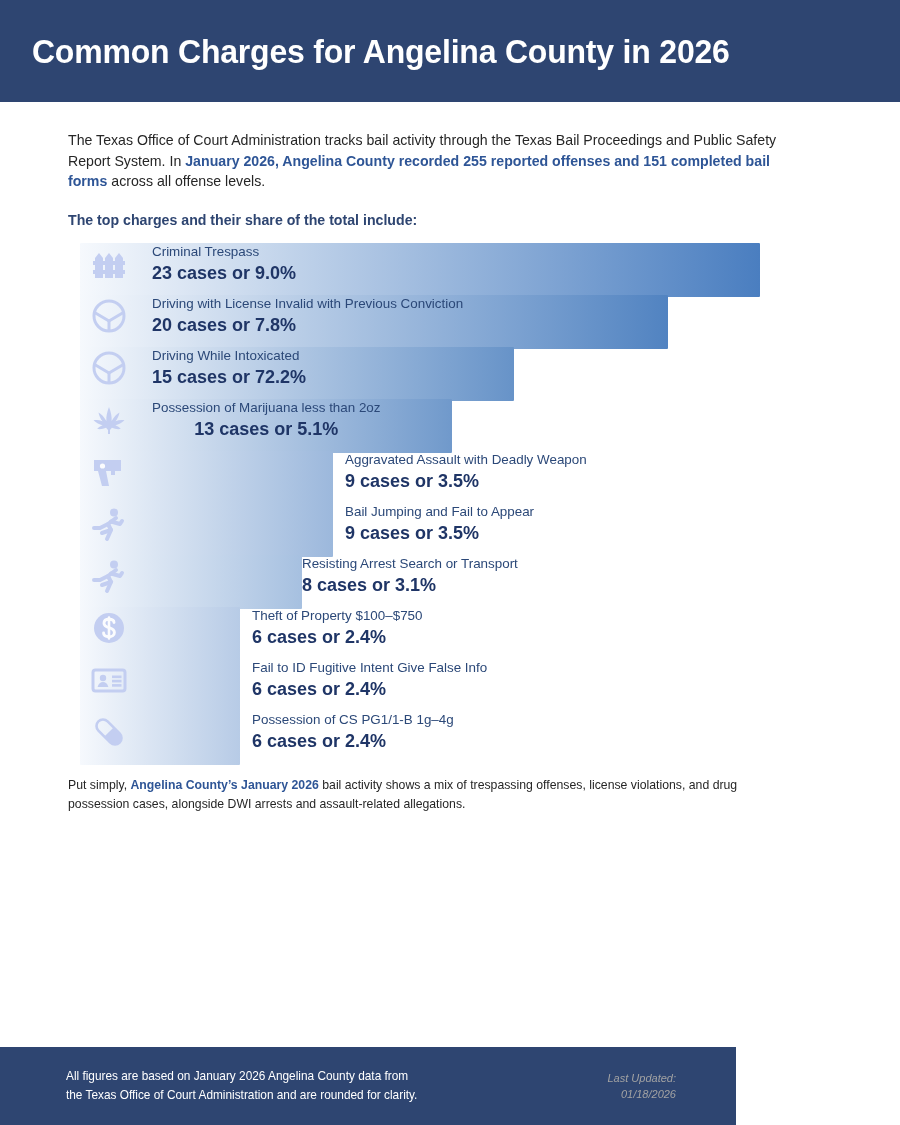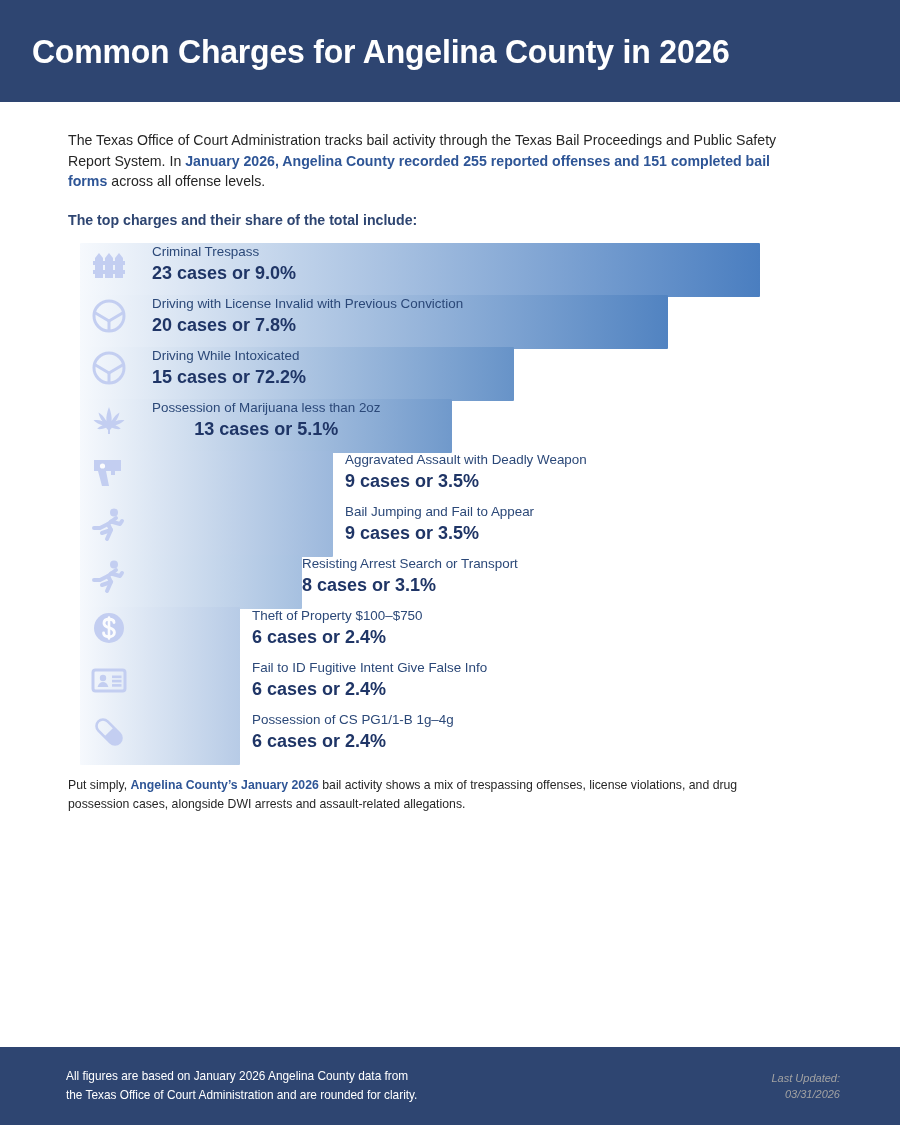--- a/index.html
+++ b/index.html
@@ -130,21 +130,21 @@
     line-height: 1.45;
     color: #262626;
     width: 740px;
     font-family: "Liberation Sans Narrow", "Liberation Sans", sans-serif;
     transform: scaleX(0.93);
     transform-origin: left top;
   }
 
   
   .footer {
-    width: 900px;
+    width: 736px;
     height: 78px;
     background: #2e4571;
     flex: 0 0 auto;
     display: flex;
     align-items: center;
     justify-content: space-between;
     padding: 0 60px 0 66px;
   }
   .footer-note {
     color: #ffffff;
@@ -333,17 +333,17 @@
 
   </div>
 
   <div class="footer">
     <div class="footer-note">
       <div>All figures are based on January 2026 Angelina County data from</div>
       <div>the Texas Office of Court Administration and are rounded for clarity.</div>
     </div>
     <div class="footer-updated">
       <div>Last Updated:</div>
-      <div>03/31/2026</div>
+      <div>01/18/2026</div>
     </div>
   </div>
 
 </div>
 
 </body></html>

